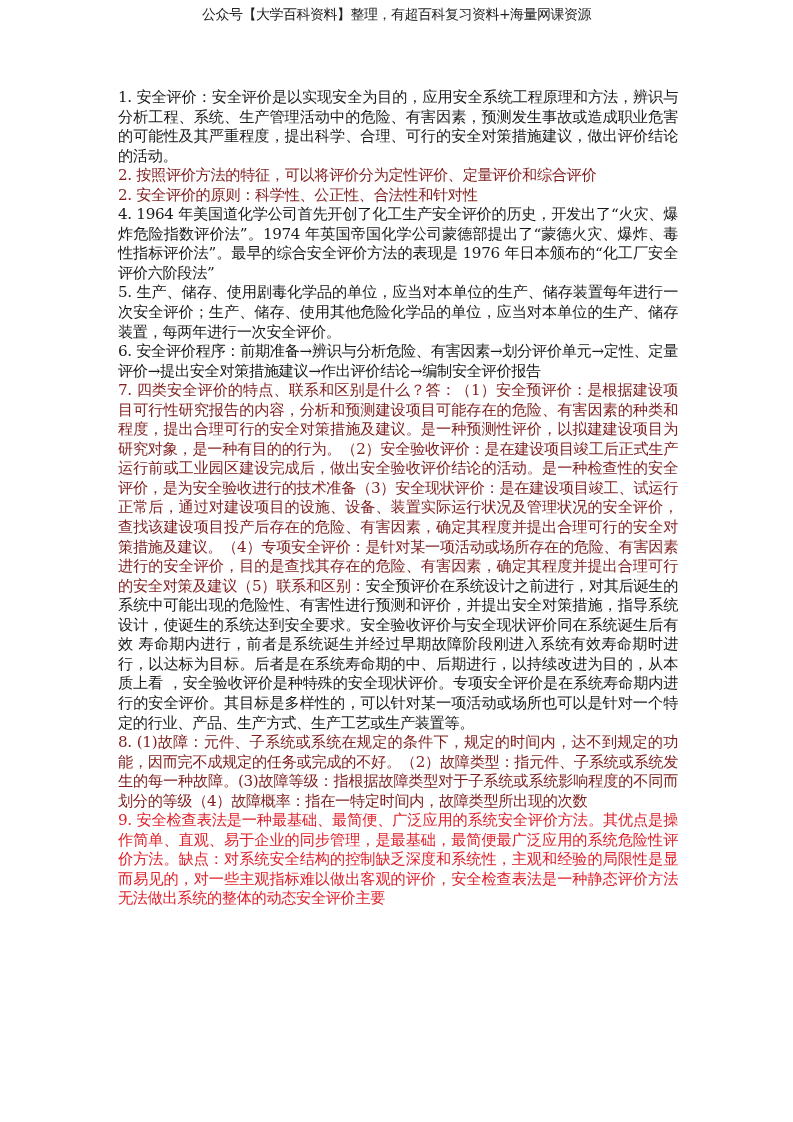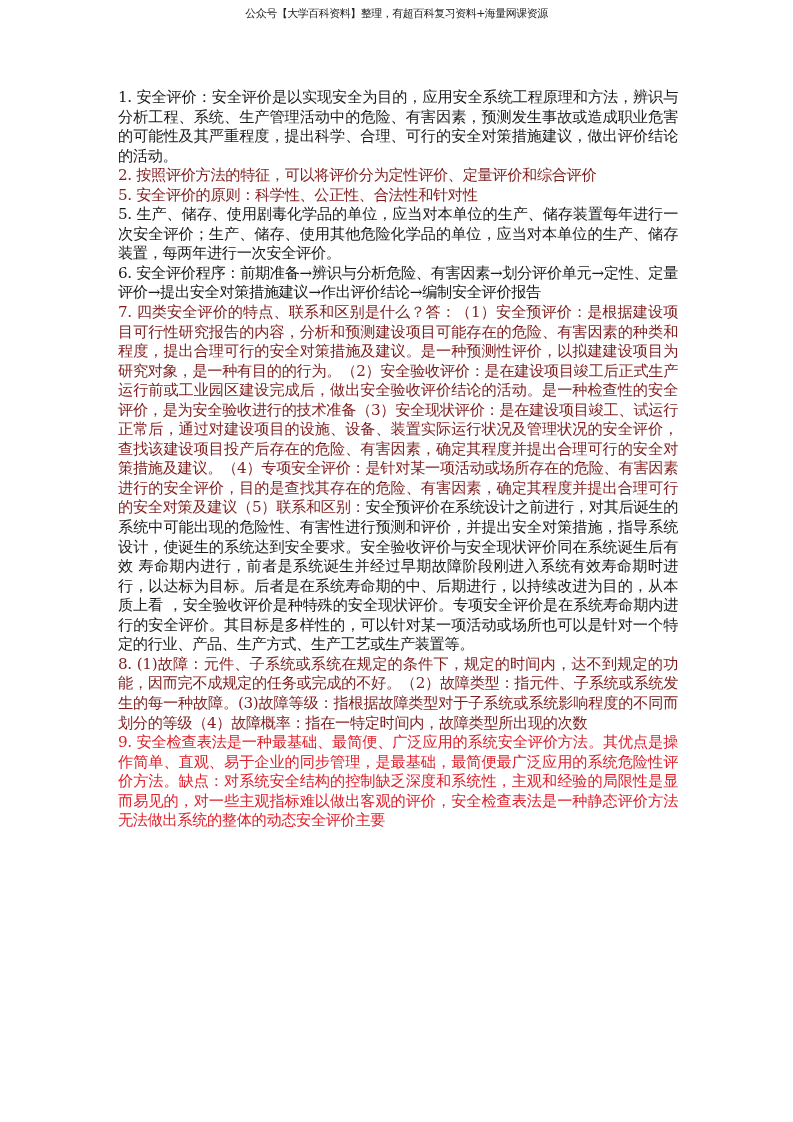--- a/index.html
+++ b/index.html
@@ -1,34 +1,35 @@
 <!DOCTYPE html>
 <html><head>
 <meta charset="utf-8">
 <style>
   html, body { margin: 0; padding: 0; background: #ffffff; }
   body { width: 793px; height: 1122px; position: relative; overflow: hidden;
          font-family: "DejaVu Serif", "Liberation Serif", serif; }
   .header { position: absolute; top: 6px; left: 0; width: 793px; text-align: center;
-            font-size: 11px; color: #222; letter-spacing: -0.5px; }
+            font-size: 14px; color: #222; letter-spacing: -0.5px; }
   .content { position: absolute; top: 88px; left: 118px; width: 560px;
              font-size: 15.2px; line-height: 19.55px; color: #1a1a1a;
              text-align: justify; letter-spacing: -0.35px; }
   .content p { margin: 0; }
   .black { color: #1a1a1a; }
   .green { color: #7f1d1d; }
   .red { color: #e0202a; }
 </style>
 </head>
 <body>
 
 <div class="header">公众号【大学百科资料】整理，有超百科复习资料+海量网课资源</div>
 
 <div class="content">
   <p class="black">1. 安全评价：安全评价是以实现安全为目的，应用安全系统工程原理和方法，辨识与分析工程、系统、生产管理活动中的危险、有害因素，预测发生事故或造成职业危害的可能性及其严重程度，提出科学、合理、可行的安全对策措施建议，做出评价结论的活动。</p>
   <p class="green">2. 按照评价方法的特征，可以将评价分为定性评价、定量评价和综合评价</p>
-  <p class="green">5. 安全评价的原则：科学性、公正性、合法性和针对性</p>
+  <p class="green">2. 安全评价的原则：科学性、公正性、合法性和针对性</p>
+  <p class="black">4. 1964 年美国道化学公司首先开创了化工生产安全评价的历史，开发出了“火灾、爆炸危险指数评价法”。1974 年英国帝国化学公司蒙德部提出了“蒙德火灾、爆炸、毒性指标评价法”。最早的综合安全评价方法的表现是 1976 年日本颁布的“化工厂安全评价六阶段法”</p>
   <p class="black">5. 生产、储存、使用剧毒化学品的单位，应当对本单位的生产、储存装置每年进行一次安全评价；生产、储存、使用其他危险化学品的单位，应当对本单位的生产、储存装置，每两年进行一次安全评价。</p>
   <p class="black">6. 安全评价程序：前期准备→辨识与分析危险、有害因素→划分评价单元→定性、定量评价→提出安全对策措施建议→作出评价结论→编制安全评价报告</p>
   <p><span class="green">7. 四类安全评价的特点、联系和区别是什么？答：（1）安全预评价：是根据建设项目可行性研究报告的内容，分析和预测建设项目可能存在的危险、有害因素的种类和程度，提出合理可行的安全对策措施及建议。是一种预测性评价，以拟建建设项目为研究对象，是一种有目的的行为。（2）安全验收评价：是在建设项目竣工后正式生产运行前或工业园区建设完成后，做出安全验收评价结论的活动。是一种检查性的安全评价，是为安全验收进行的技术准备（3）安全现状评价：是在建设项目竣工、试运行正常后，通过对建设项目的设施、设备、装置实际运行状况及管理状况的安全评价，查找该建设项目投产后存在的危险、有害因素，确定其程度并提出合理可行的安全对策措施及建议。（4）专项安全评价：是针对某一项活动或场所存在的危险、有害因素进行的安全评价，目的是查找其存在的危险、有害因素，确定其程度并提出合理可行的安全对策及建议（5）联系和区别：</span><span class="black">安全预评价在系统设计之前进行，对其后诞生的系统中可能出现的危险性、有害性进行预测和评价，并提出安全对策措施，指导系统设计，使诞生的系统达到安全要求。安全验收评价与安全现状评价同在系统诞生后有效 寿命期内进行，前者是系统诞生并经过早期故障阶段刚进入系统有效寿命期时进行，以达标为目标。后者是在系统寿命期的中、后期进行，以持续改进为目的，从本质上看 ，安全验收评价是种特殊的安全现状评价。专项安全评价是在系统寿命期内进行的安全评价。其目标是多样性的，可以针对某一项活动或场所也可以是针对一个特定的行业、产品、生产方式、生产工艺或生产装置等。</span></p>
   <p class="green">8. (1)故障：元件、子系统或系统在规定的条件下，规定的时间内，达不到规定的功能，因而完不成规定的任务或完成的不好。（2）故障类型：指元件、子系统或系统发生的每一种故障。(3)故障等级：指根据故障类型对于子系统或系统影响程度的不同而划分的等级（4）故障概率：指在一特定时间内，故障类型所出现的次数</p>
   <p class="red">9. 安全检查表法是一种最基础、最简便、广泛应用的系统安全评价方法。其优点是操作简单、直观、易于企业的同步管理，是最基础，最简便最广泛应用的系统危险性评价方法。缺点：对系统安全结构的控制缺乏深度和系统性，主观和经验的局限性是显而易见的，对一些主观指标难以做出客观的评价，安全检查表法是一种静态评价方法无法做出系统的整体的动态安全评价主要</p>
 </div>
 
 </body></html>

